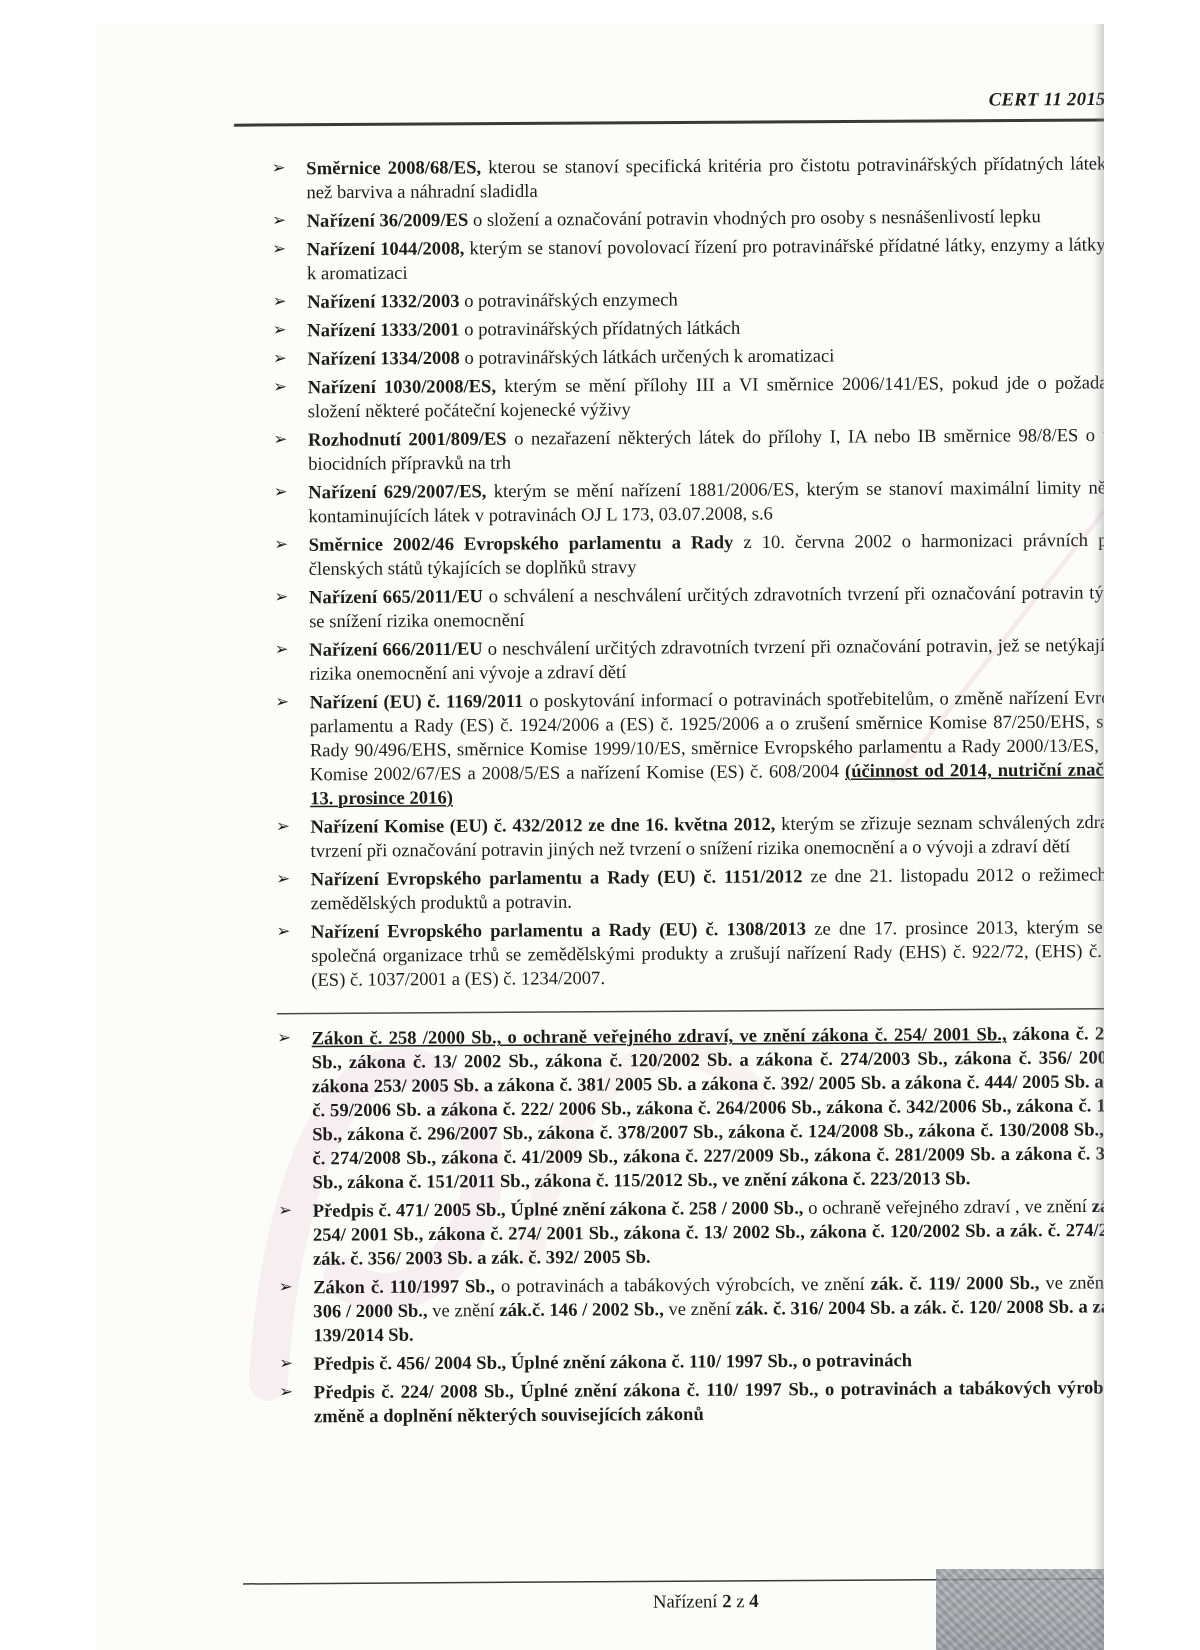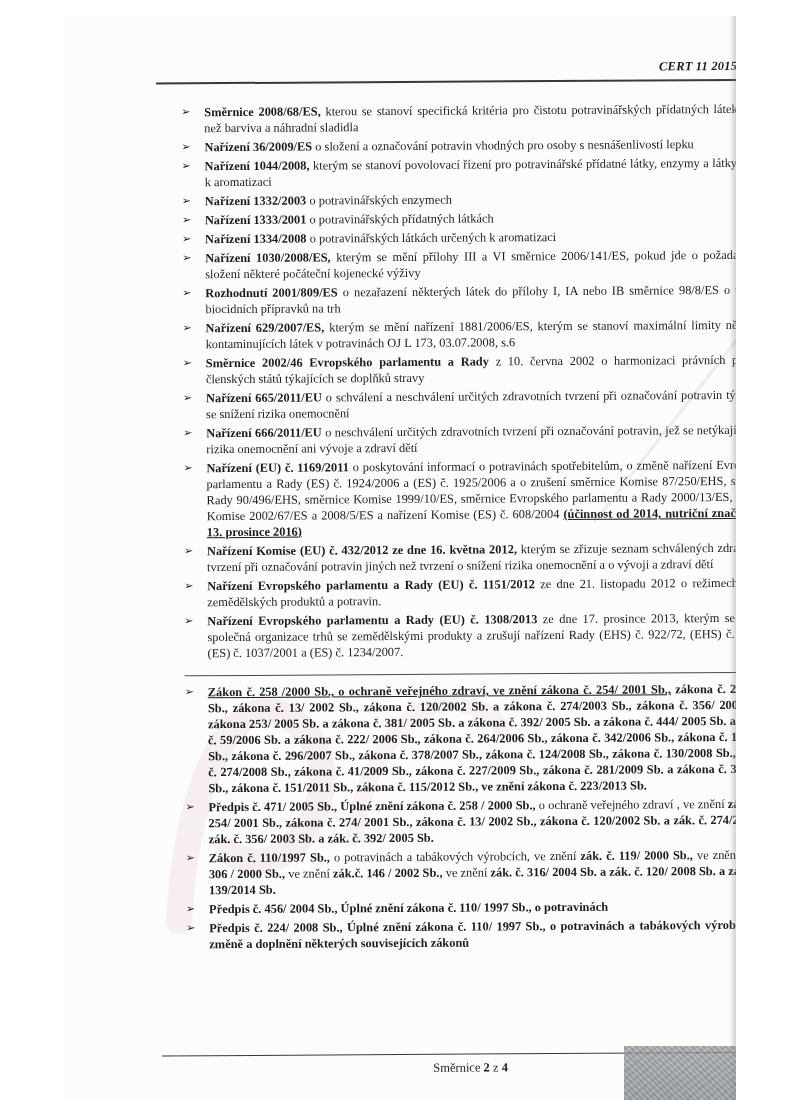--- a/index.html
+++ b/index.html
@@ -92,20 +92,20 @@
           <li><span class="bullet">➢</span><span class="b u">Zákon č. 258 /2000 Sb., o ochraně veřejného zdraví, ve znění zákona č. 254/ 2001 Sb.,</span><span class="b"> zákona č. 274/2001 Sb., zákona č. 13/ 2002 Sb., zákona č. 120/2002 Sb. a zákona č. 274/2003 Sb., zákona č. 356/ 2003 Sb. a zákona 253/ 2005 Sb. a zákona č. 381/ 2005 Sb. a zákona č. 392/ 2005 Sb. a zákona č. 444/ 2005 Sb. a zákona č. 59/2006 Sb. a zákona č. 222/ 2006 Sb., zákona č. 264/2006 Sb., zákona č. 342/2006 Sb., zákona č. 110/2007 Sb., zákona č. 296/2007 Sb., zákona č. 378/2007 Sb., zákona č. 124/2008 Sb., zákona č. 130/2008 Sb., zákona č. 274/2008 Sb., zákona č. 41/2009 Sb., zákona č. 227/2009 Sb., zákona č. 281/2009 Sb. a zákona č. 301/2009 Sb., zákona č. 151/2011 Sb., zákona č. 115/2012 Sb., ve znění zákona č. 223/2013 Sb.</span></li>
           <li><span class="bullet">➢</span><span class="b">Předpis č. 471/ 2005 Sb., Úplné znění zákona č. 258 / 2000 Sb.,</span><span> o ochraně veřejného zdraví , ve znění </span><span class="b">zákona č. 254/ 2001 Sb., zákona č. 274/ 2001 Sb., zákona č. 13/ 2002 Sb., zákona č. 120/2002 Sb. a zák. č. 274/2003 Sb.  zák. č. 356/ 2003 Sb. a zák. č. 392/ 2005 Sb.</span></li>
           <li><span class="bullet">➢</span><span class="b">Zákon č. 110/1997 Sb.,</span><span> o potravinách a tabákových výrobcích, ve znění </span><span class="b">zák. č. 119/ 2000 Sb.,</span><span> ve znění </span><span class="b">zák. č. 306 / 2000 Sb.,</span><span> ve znění </span><span class="b">zák.č. 146 / 2002 Sb.,</span><span> ve znění </span><span class="b">zák. č. 316/ 2004 Sb. a zák. č. 120/ 2008 Sb. a zákona č. 139/2014 Sb.</span></li>
           <li><span class="bullet">➢</span><span class="b">Předpis č. 456/ 2004 Sb., Úplné znění zákona č. 110/ 1997 Sb., o potravinách</span></li>
           <li><span class="bullet">➢</span><span class="b">Předpis č. 224/ 2008 Sb., Úplné znění zákona č. 110/ 1997 Sb., o potravinách a tabákových výrobcích a o změně a doplnění některých souvisejících zákonů</span></li>
         </ul>
     </div>
 
     <div class="footer">
       <div class="footer-rule"></div>
-      <div class="footer-text"><span>Směrnice</span> <b>2</b> <span>z</span> <b>4</b></div>
+      <div class="footer-text"><span>Nařízení</span> <b>2</b> <span>z</span> <b>4</b></div>
     </div>
   </div>
 
   <div class="edge-right"></div>
   <div class="edge-bottom"></div>
   <div class="corner-noise"></div>
 </div>
 
 </body></html>

